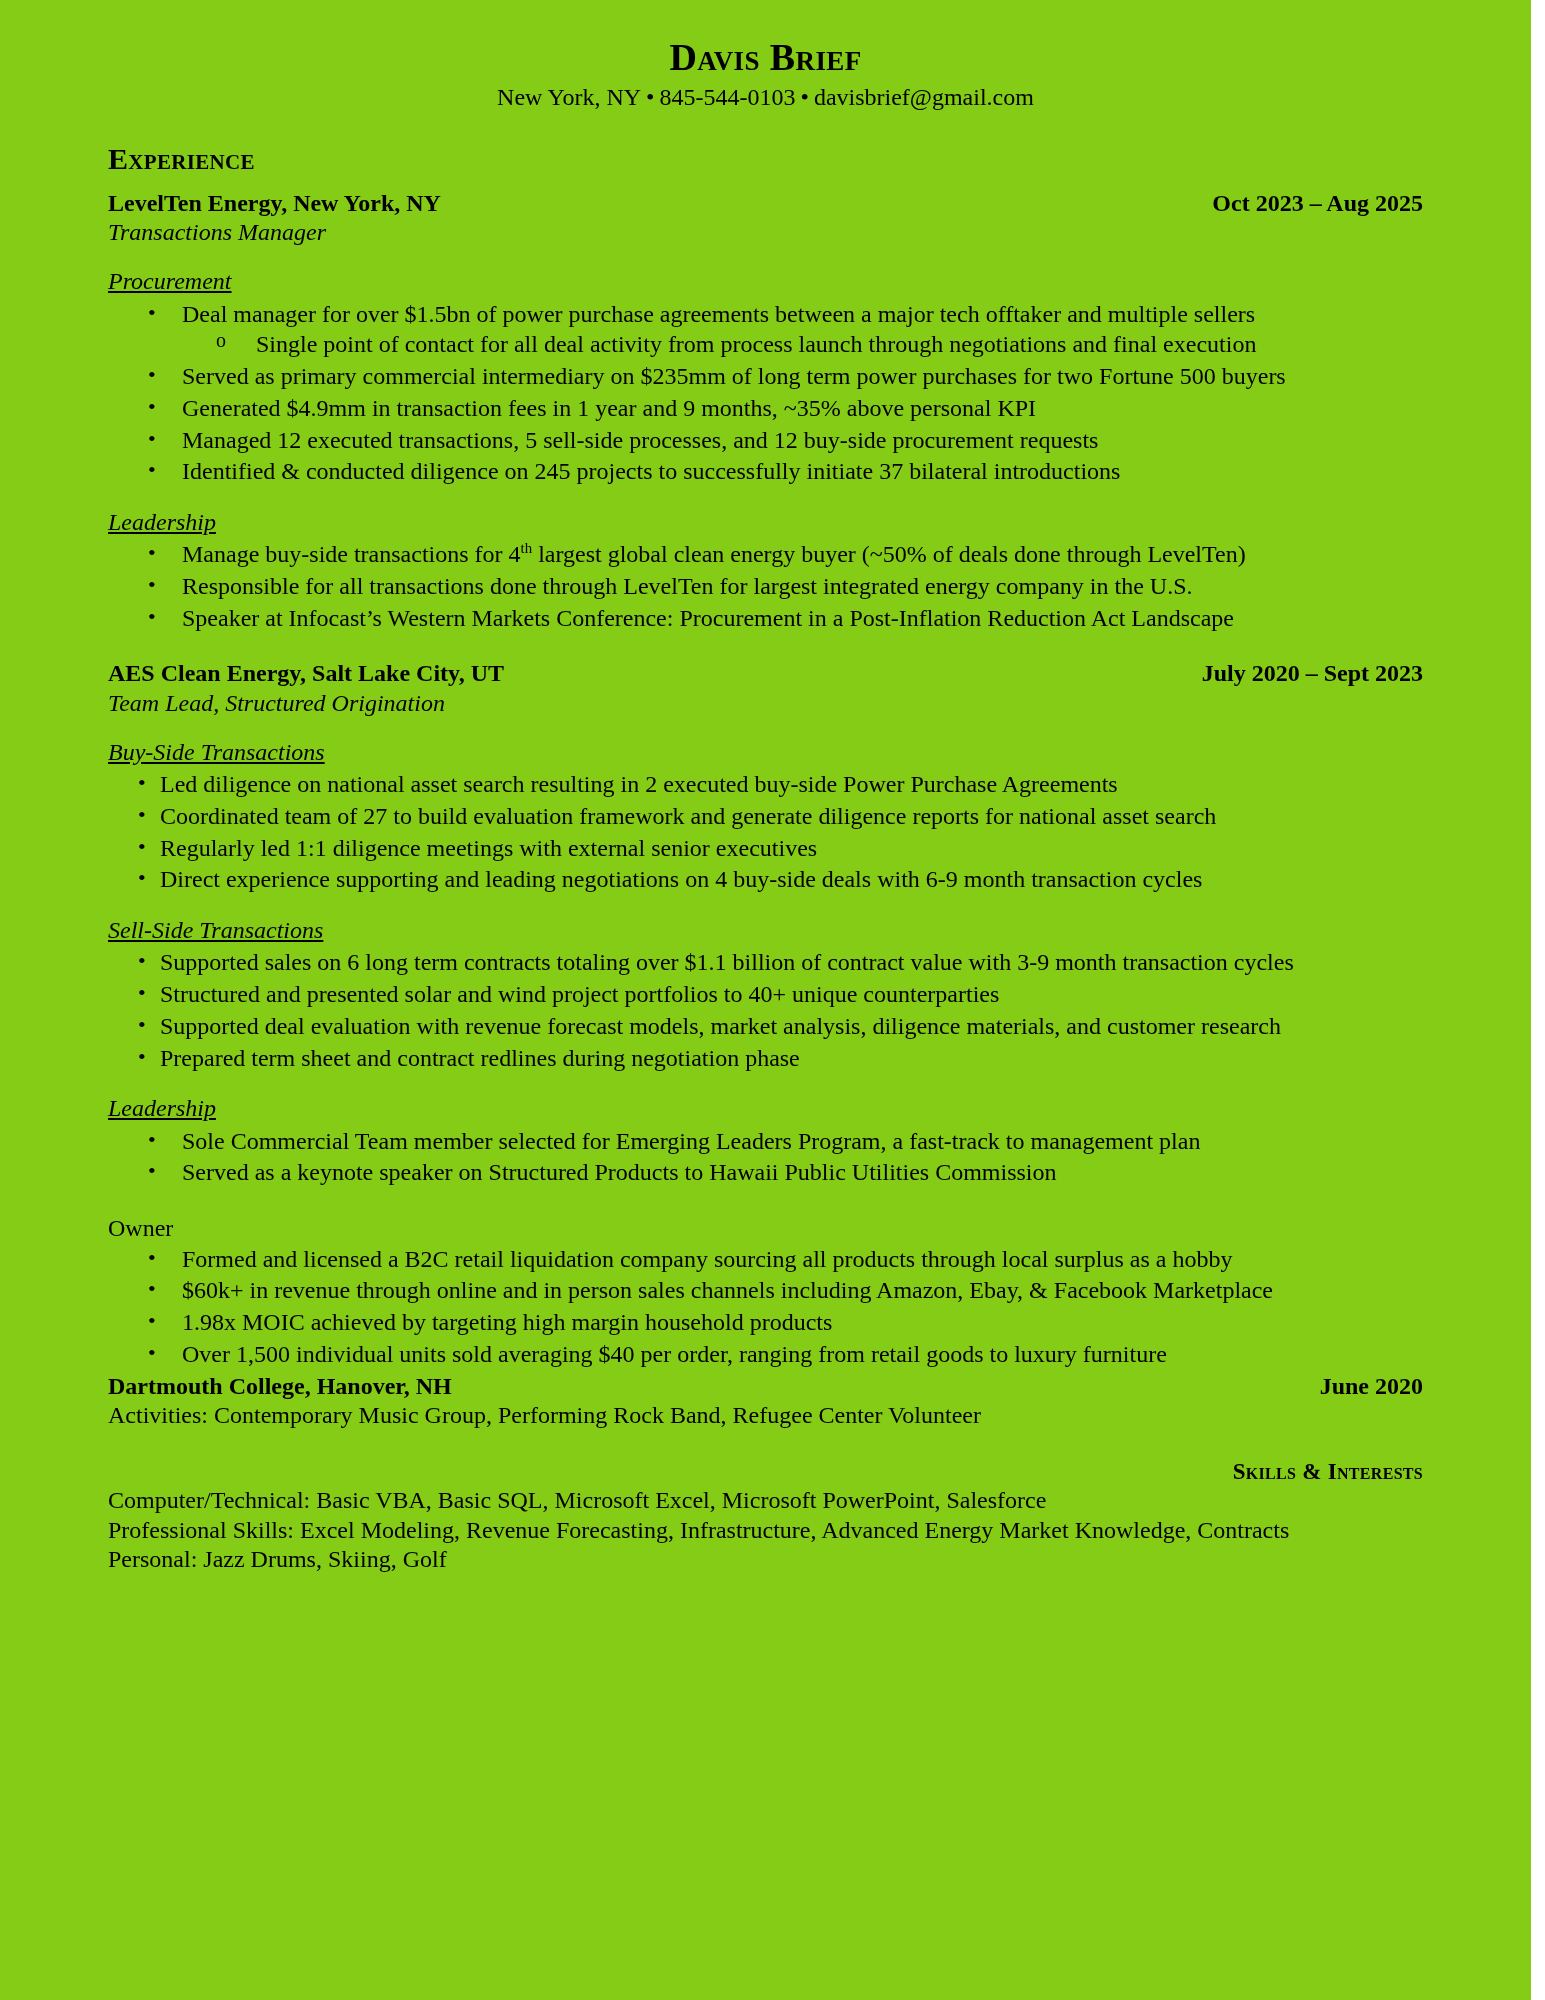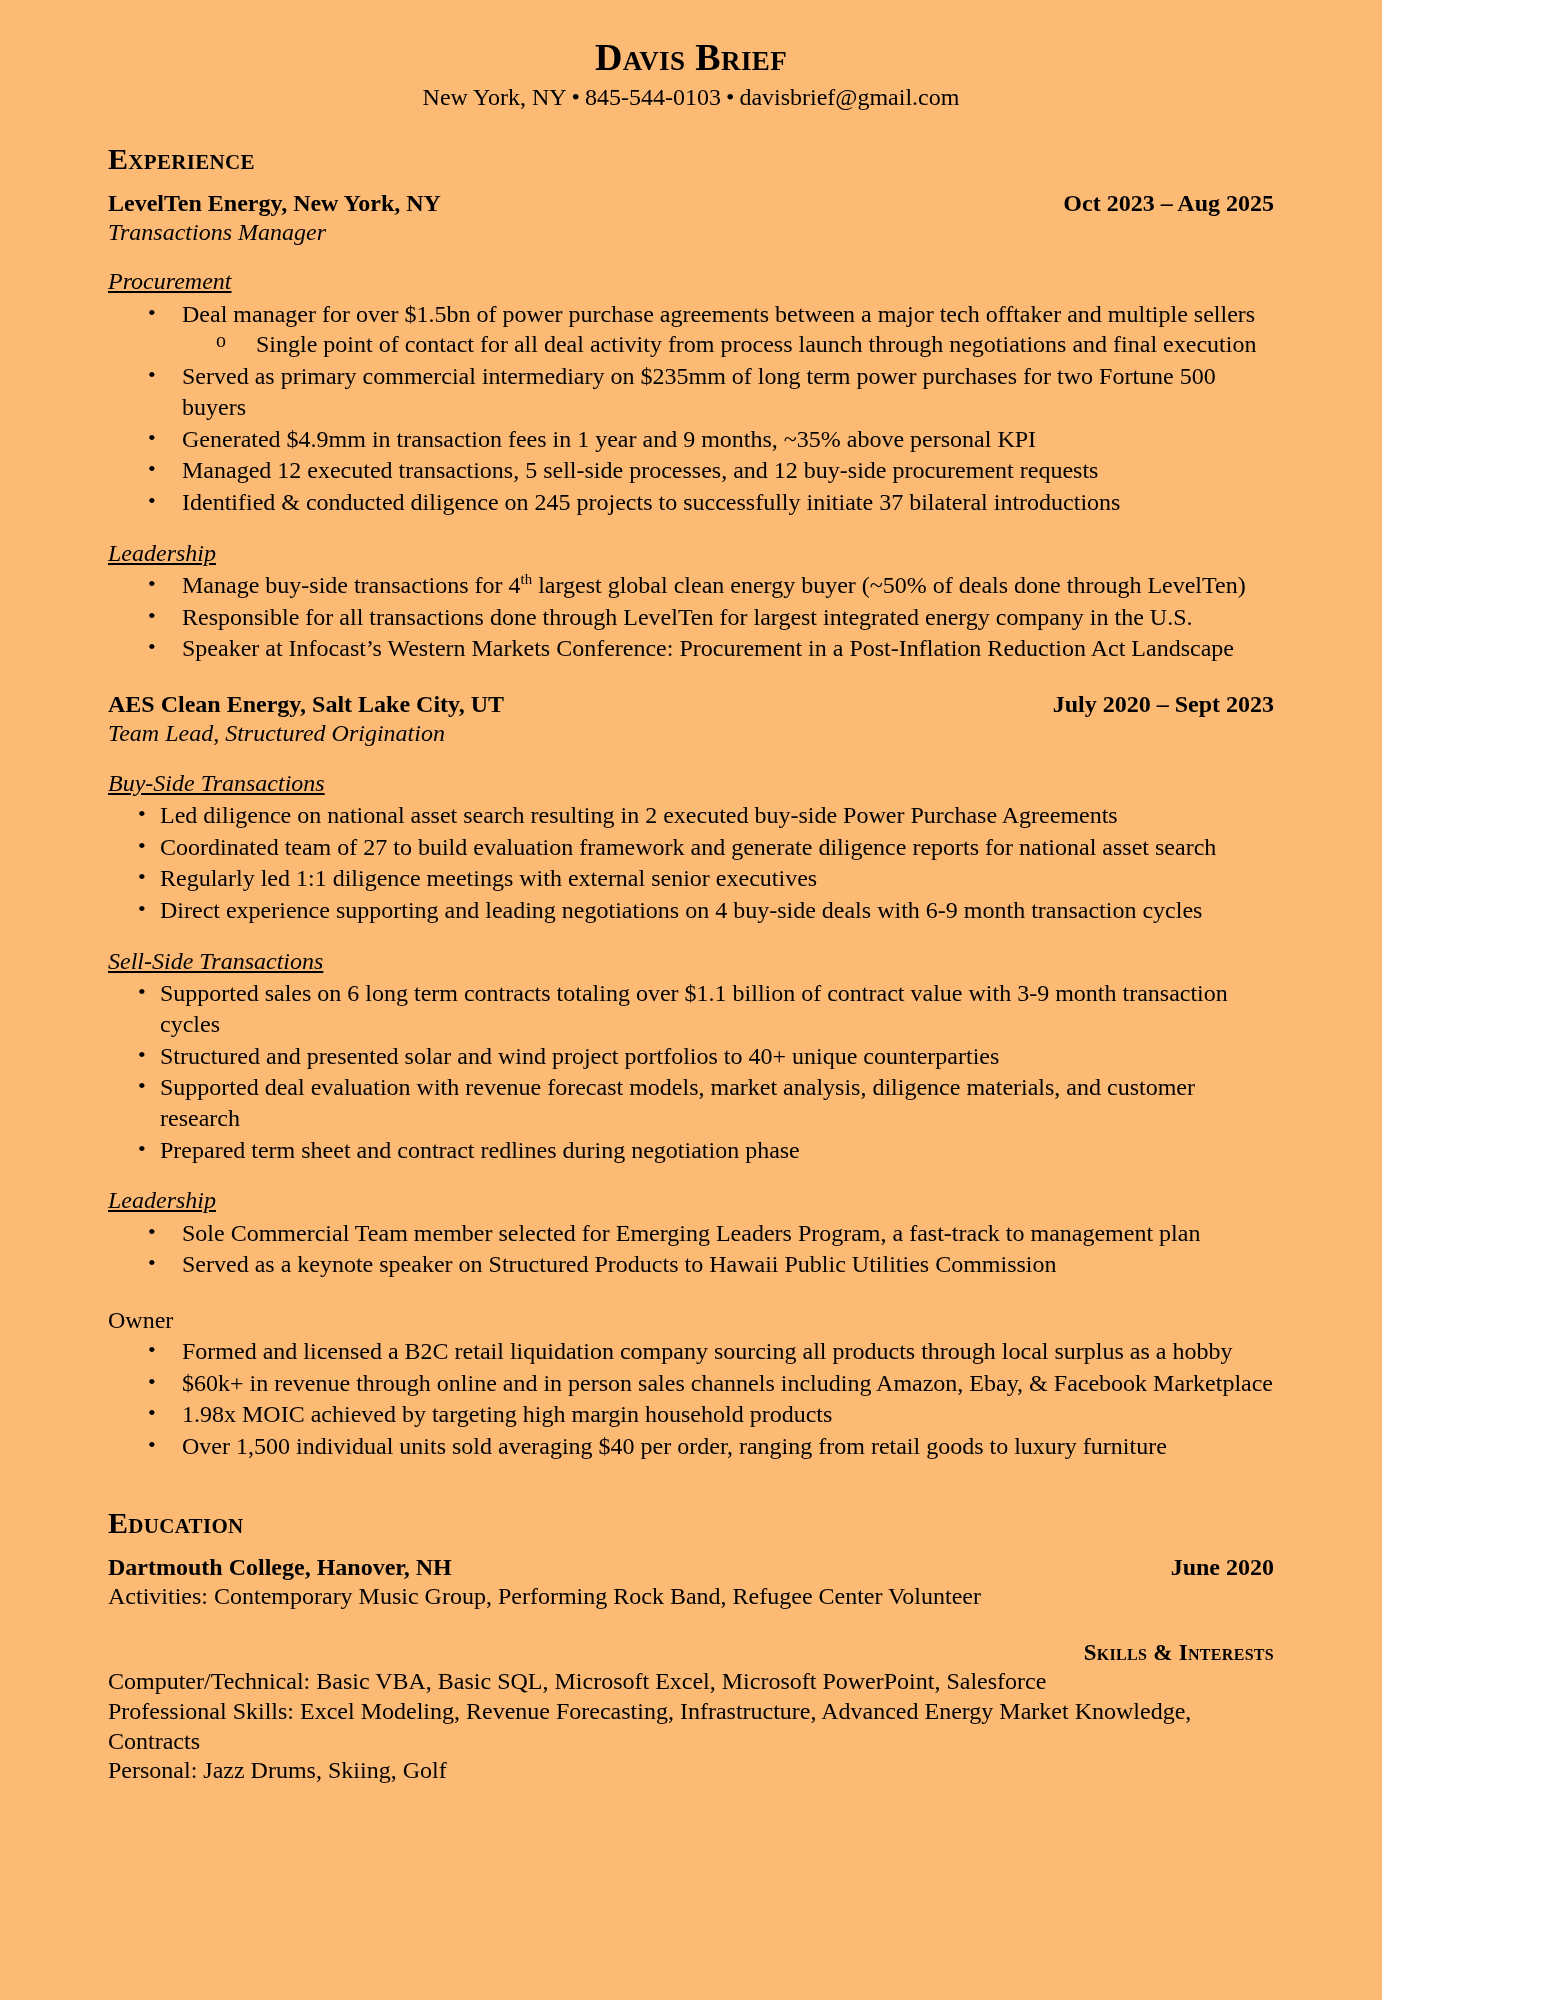--- a/index.html
+++ b/index.html
@@ -6,25 +6,25 @@
     margin: 0;
     padding: 0;
     background: #ffffff;
   }
   body {
     font-family: "Liberation Serif", "DejaVu Serif", serif;
     color: #000000;
     -webkit-font-smoothing: antialiased;
   }
   .page {
-    width: 1382px;
+    width: 1531px;
     min-height: 2000px;
     box-sizing: border-box;
     padding: 38px 108px 40px 108px;
-    background: #fdba74;
+    background: #84cc16;
     position: relative;
   }
 
   
   .name {
     text-align: center;
     font-weight: bold;
     font-size: 38px;
     line-height: 1.05;
     font-variant: small-caps;
@@ -229,21 +229,20 @@
         <div class="plain-line">Owner</div>
         <ul class="bl wide">
           <li><span class="bullet">•</span>Formed and licensed a B2C retail liquidation company sourcing all products through local surplus as a hobby</li>
           <li><span class="bullet">•</span>$60k+ in revenue through online and in person sales channels including Amazon, Ebay, &amp; Facebook Marketplace</li>
           <li><span class="bullet">•</span>1.98x MOIC achieved by targeting high margin household products</li>
           <li><span class="bullet">•</span>Over 1,500 individual units sold averaging $40 per order, ranging from retail goods to luxury furniture</li>
         </ul>
       </div>
     </div>
 
-  <div class="section-title edu-section">Education</div>
   <div class="edu-block">
     <div class="entry-head">
       <div class="entry-org">
         <span class="org-name">Dartmouth College,</span><span class="org-loc"> Hanover, NH</span>
       </div>
       <div class="entry-date">June 2020</div>
     </div>
     <div id="education-lines">
         <div class="plain-line">Activities: Contemporary Music Group, Performing Rock Band, Refugee Center Volunteer</div>
       </div>

